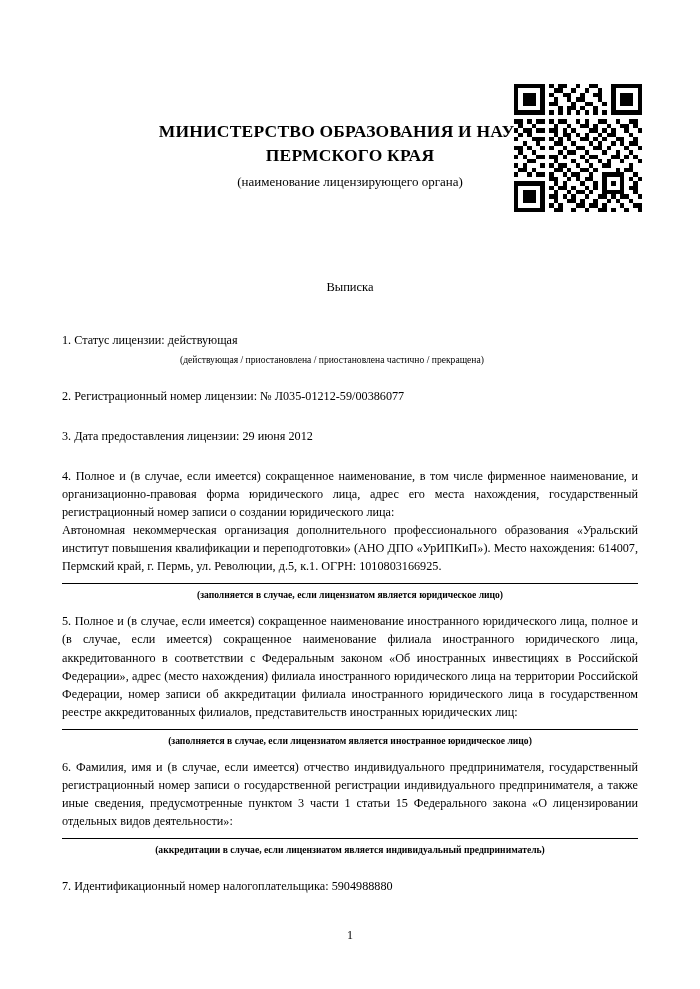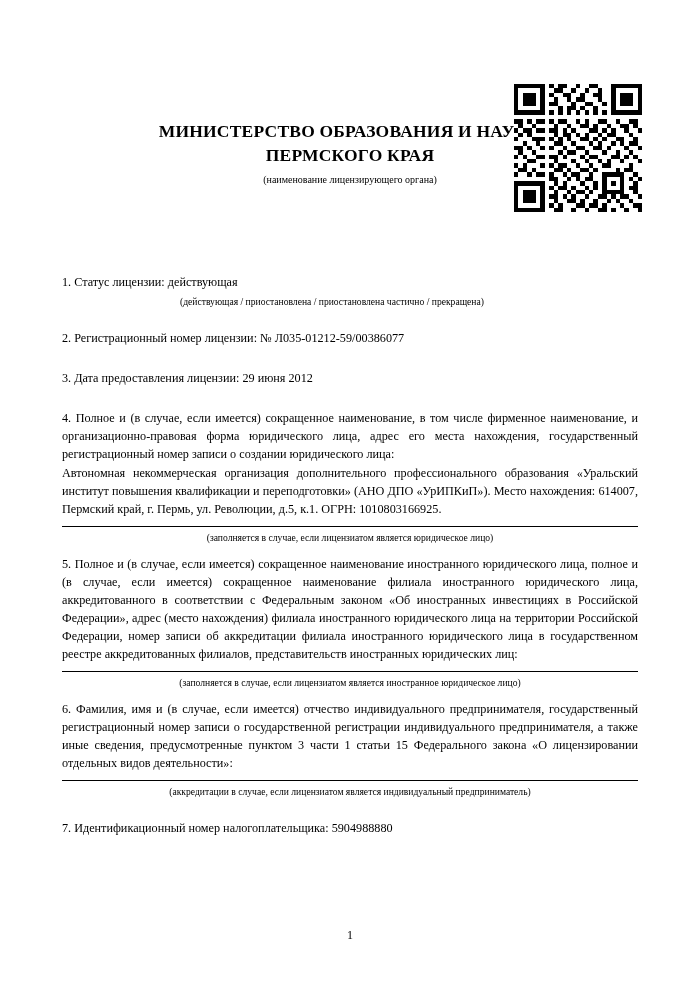--- a/index.html
+++ b/index.html
@@ -38,21 +38,21 @@
   .org-title {
     font-size: 17.5px;
     font-weight: bold;
     line-height: 1.35;
     letter-spacing: 0.2px;
     text-align: center;
     width: 430px;
     margin: 0 auto;
   }
   .org-subtitle {
-    font-size: 10px;
+    font-size: 13px;
     text-align: center;
     margin-top: 7px;
     width: 430px;
     margin-left: auto;
     margin-right: auto;
   }
 
   .extract-block {
     margin-top: 88px;
     text-align: center;
@@ -77,20 +77,21 @@
     text-justify: inter-word;
     margin-bottom: 0;
   }
   .item-gap { margin-top: 22px; }
   .item-gap-sm { margin-top: 12px; }
 
   .note {
     font-size: 9.6px;
     text-align: center;
     margin-top: 5px;
+    font-weight: bold;
   }
   .note-indent {
     font-size: 9.6px;
     margin-top: 5px;
     padding-left: 118px;
   }
   .rule {
     border: none;
     border-top: 1px solid #000;
     margin: 8px 0 0 0;
@@ -350,20 +351,21 @@
       </g>
     </svg>
   </div>
 
   <div class="header-block">
     <div class="org-title">МИНИСТЕРСТВО ОБРАЗОВАНИЯ И НАУКИ ПЕРМСКОГО КРАЯ</div>
     <div class="org-subtitle">(наименование лицензирующего органа)</div>
   </div>
 
   <div class="extract-block">
+    <div class="extract-title">Выписка</div>
   </div>
 
   <div class="body-block">
 
     <div class="item">1. Статус лицензии: действующая</div>
     <div class="note-indent">(действующая / приостановлена / приостановлена частично / прекращена)</div>
 
     <div class="item item-gap">2. Регистрационный номер лицензии: № Л035-01212-59/00386077</div>
 
     <div class="item item-gap">3. Дата предоставления лицензии: 29 июня 2012</div>

